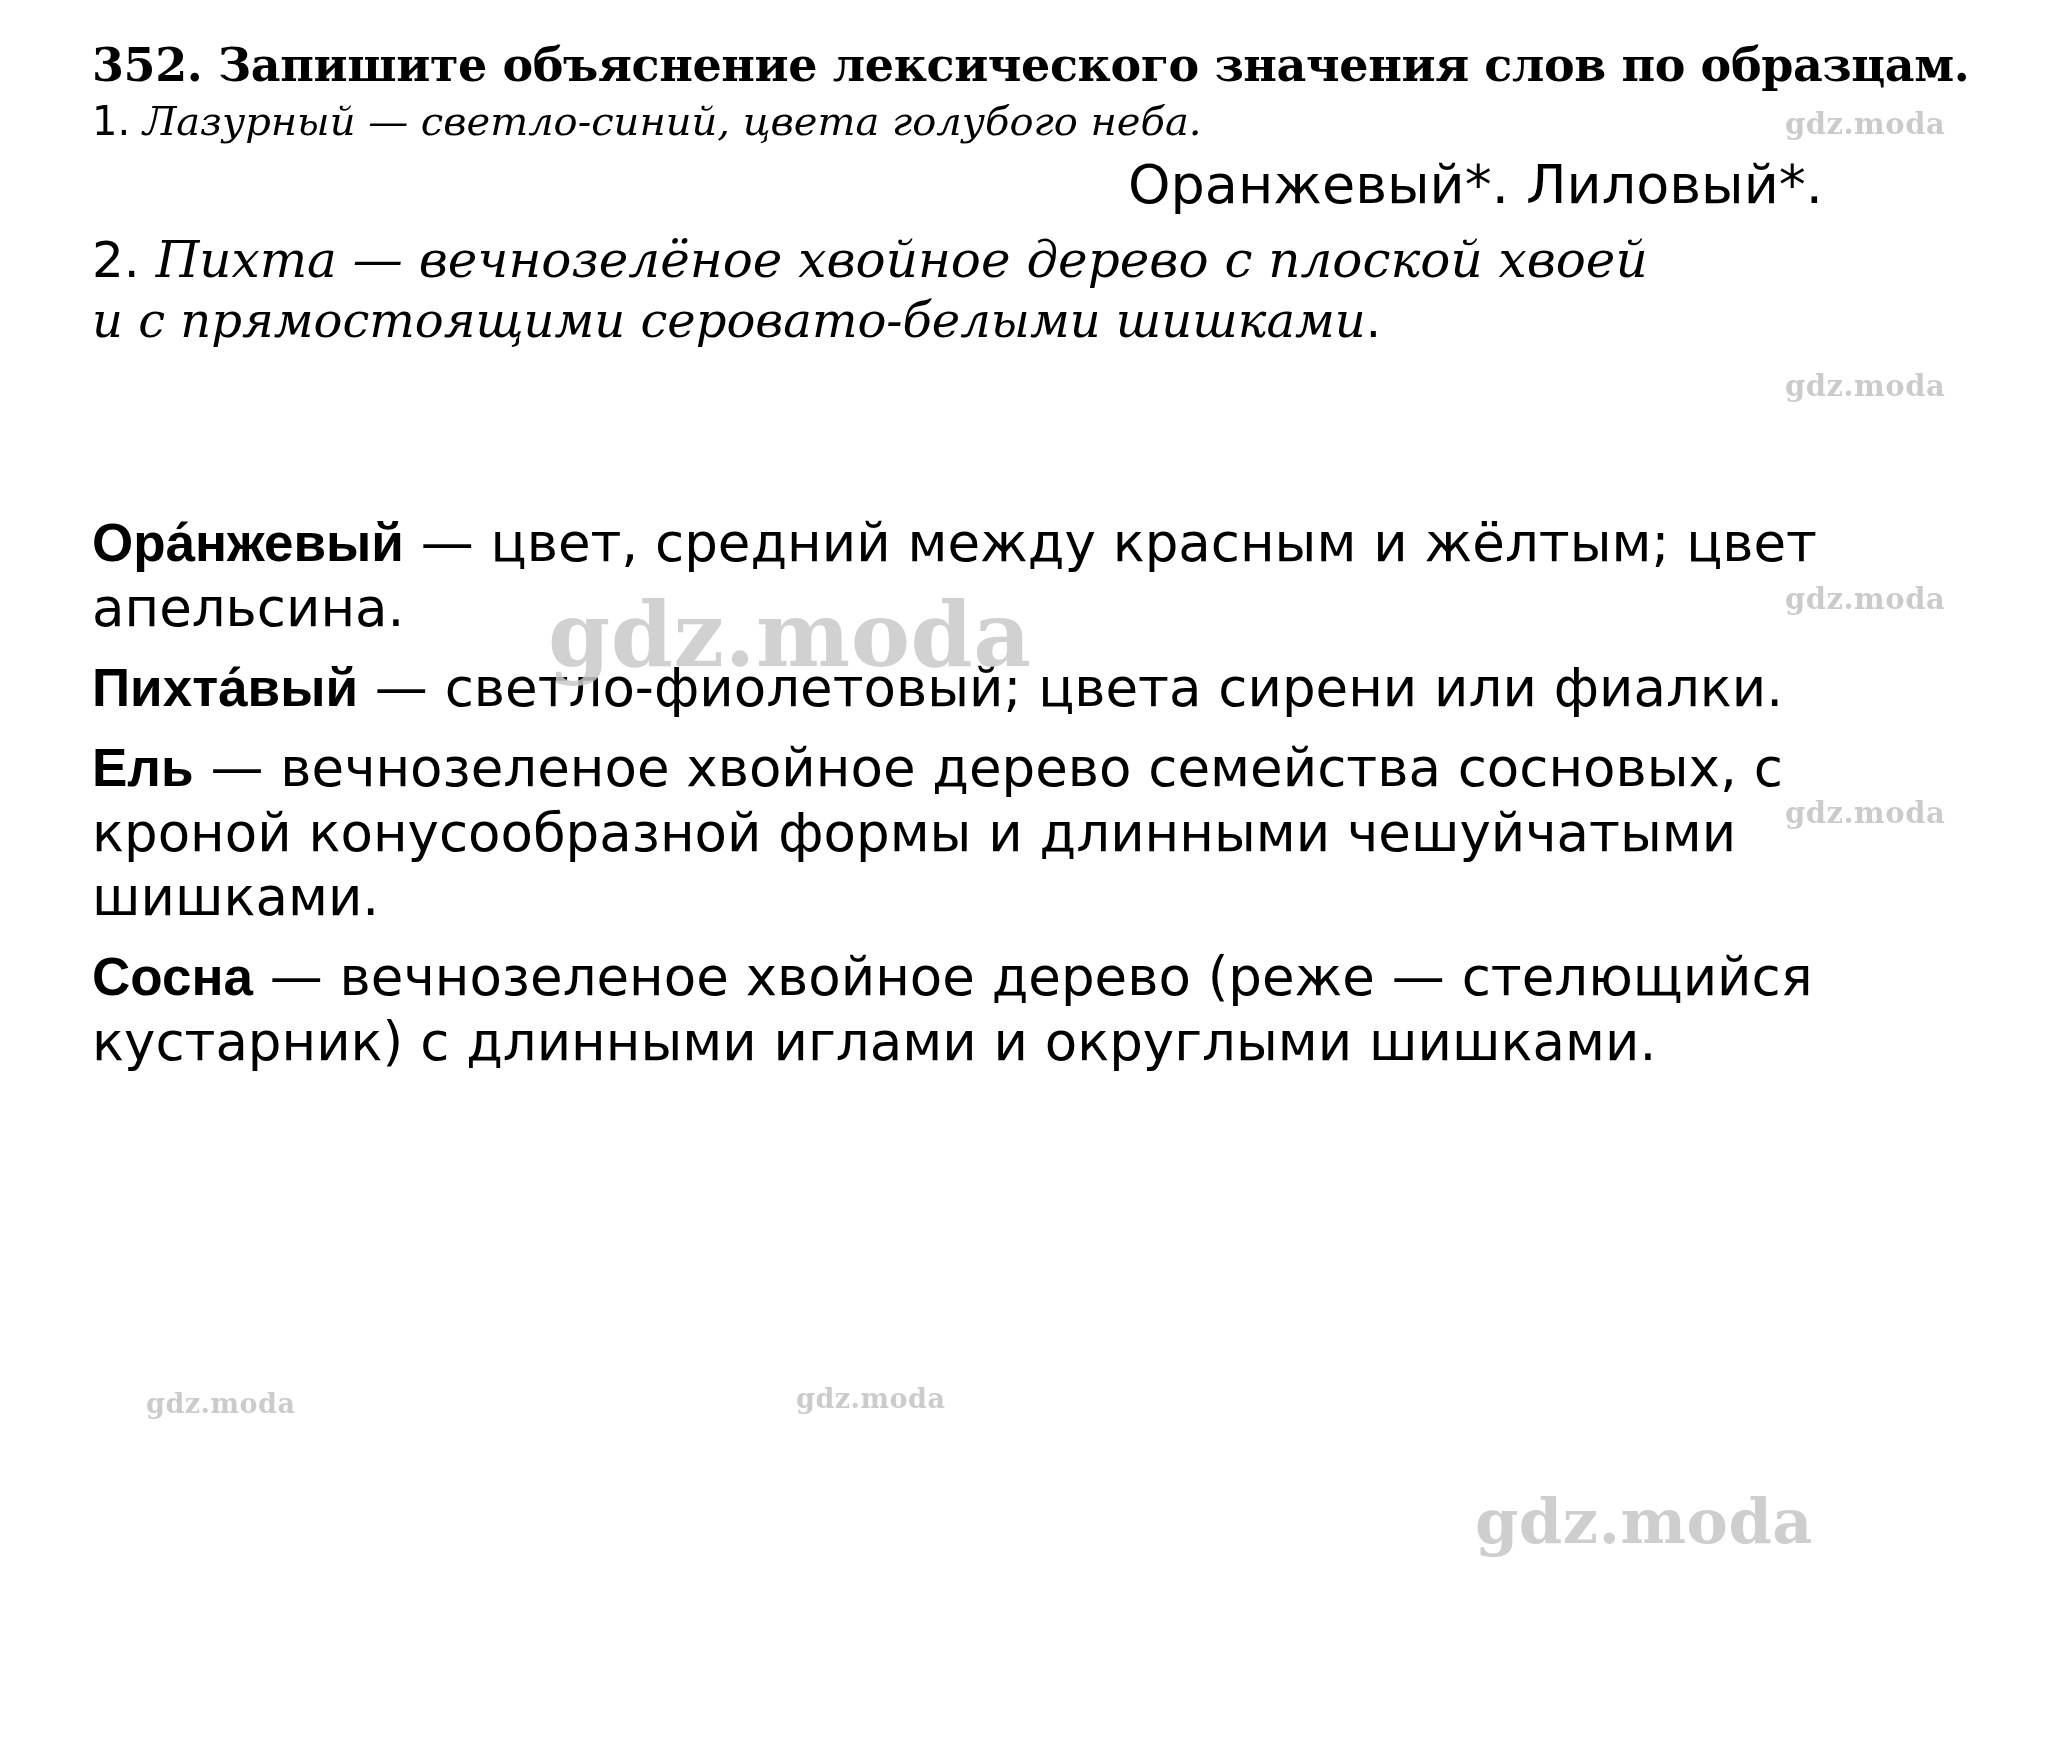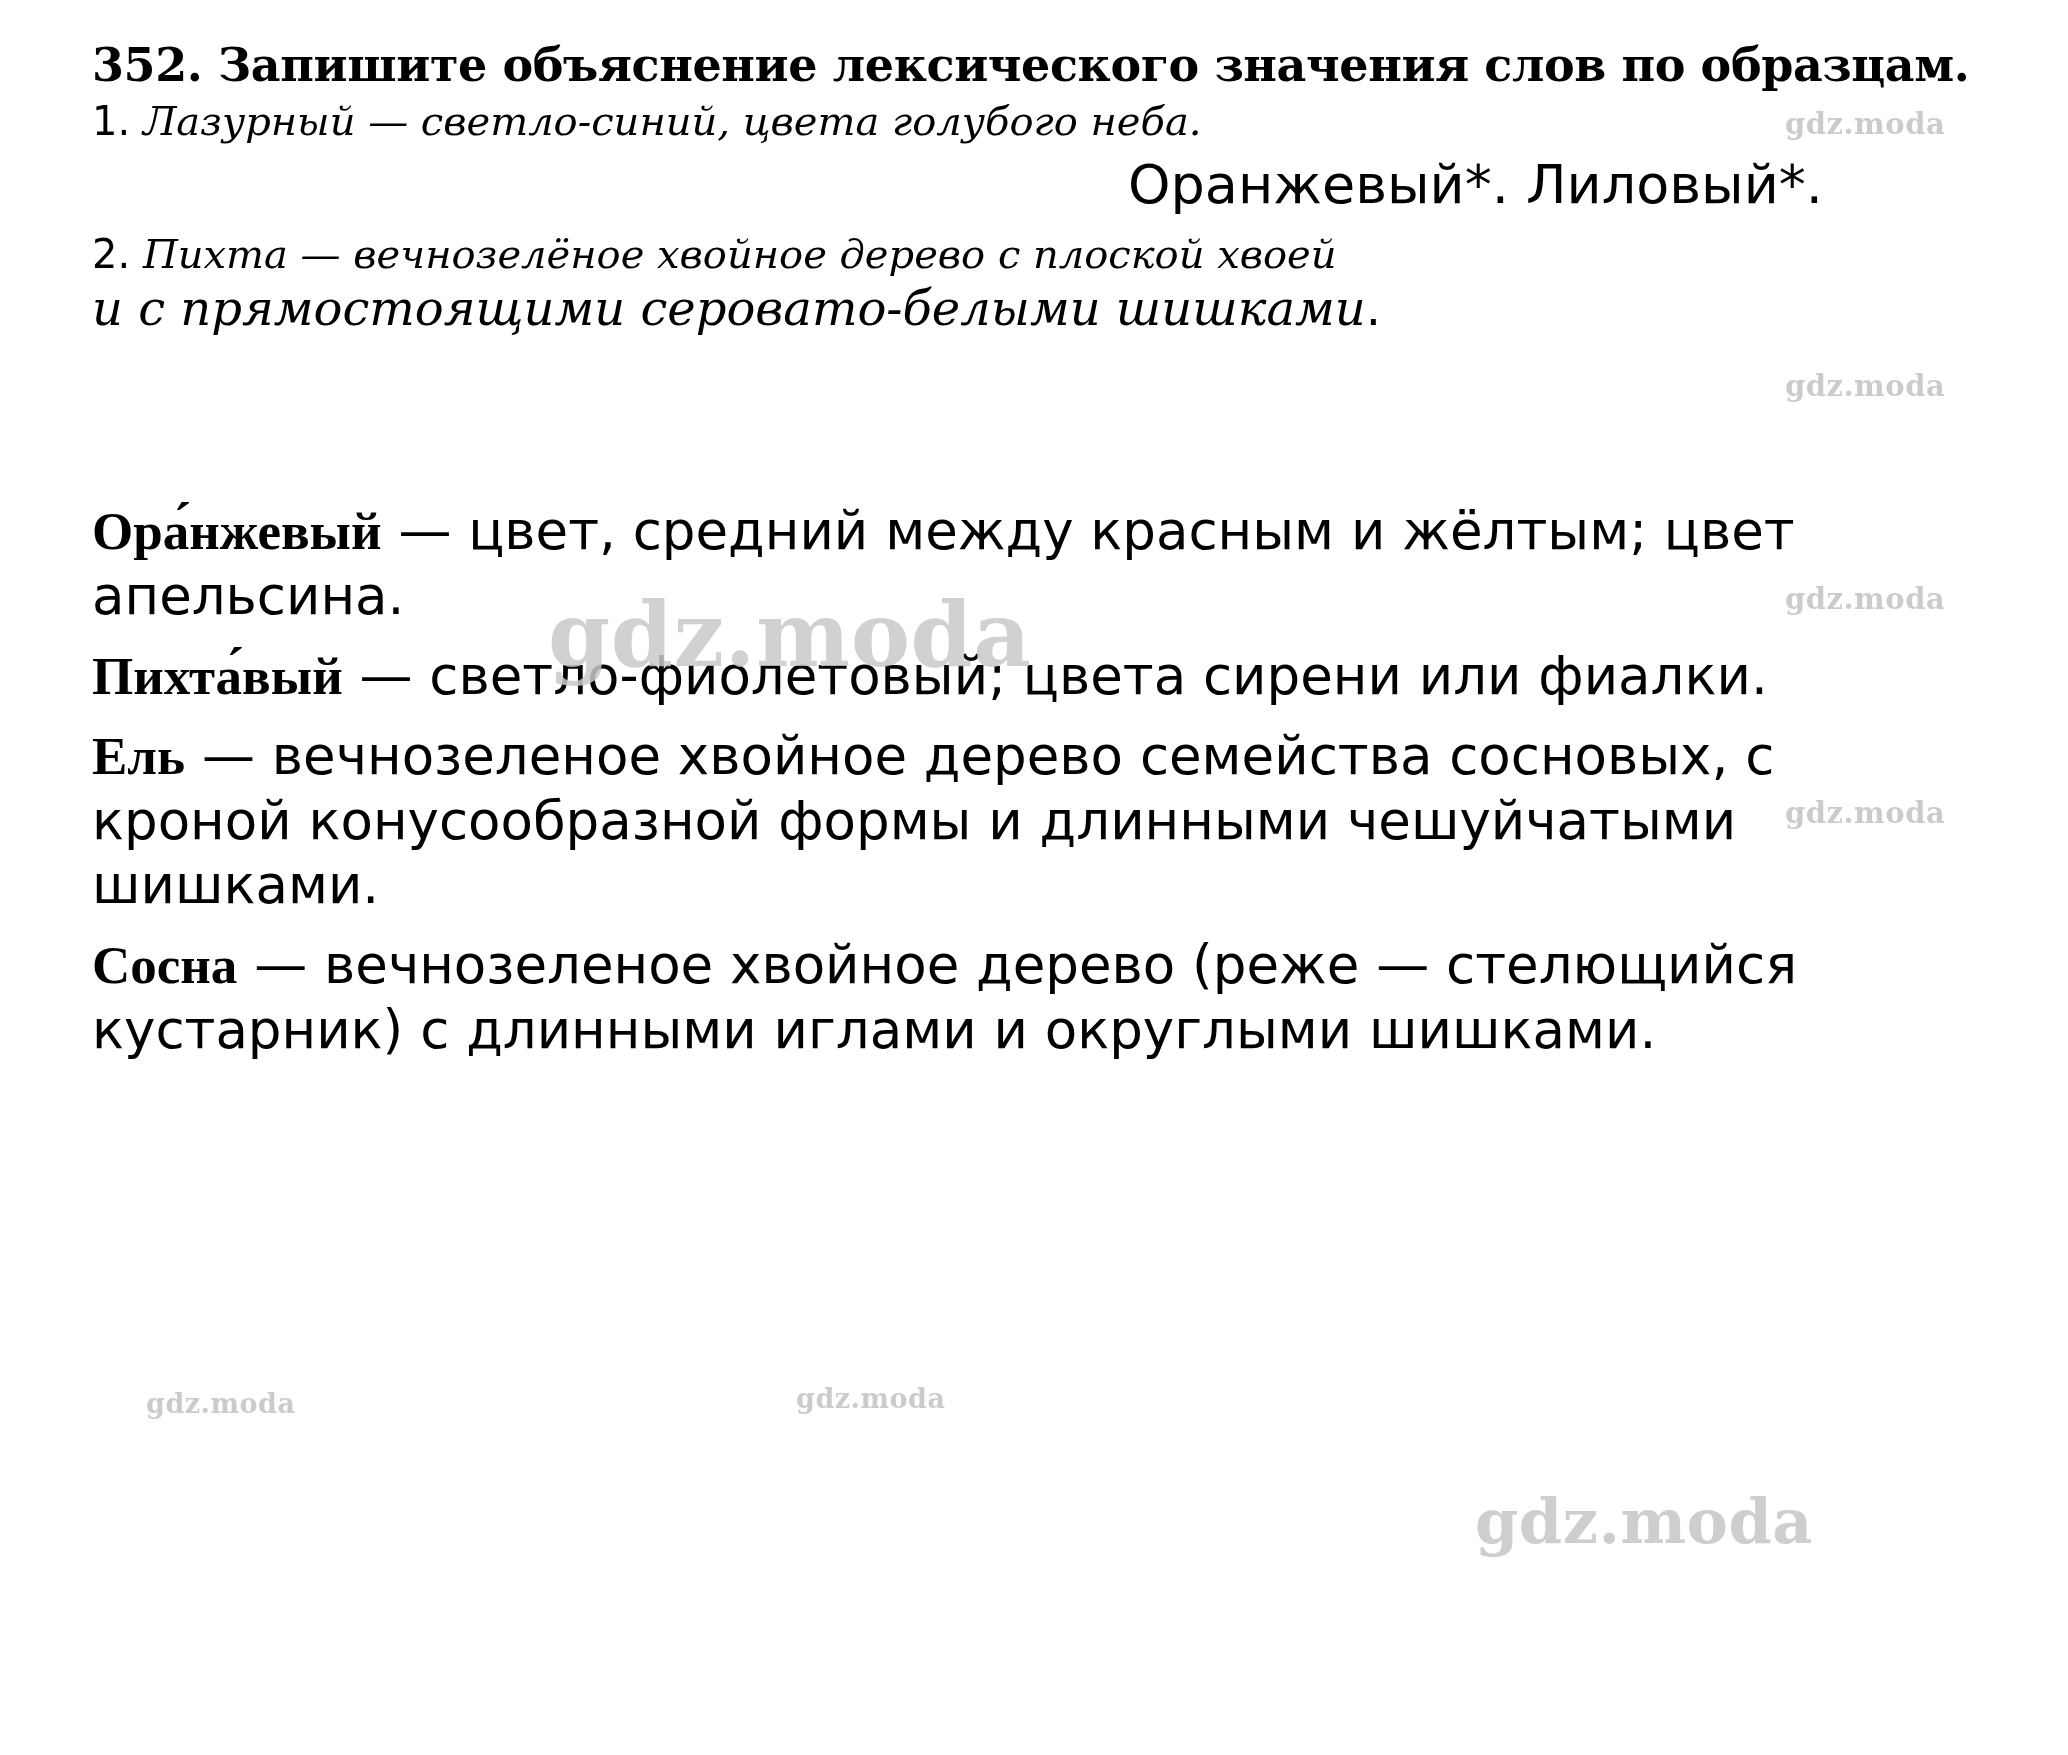--- a/index.html
+++ b/index.html
@@ -38,21 +38,21 @@
   }
   .serif-italic {
     font-family: "DejaVu Serif", serif;
     font-style: italic;
   }
   .num-serif {
     font-family: "DejaVu Sans", sans-serif;
     font-style: normal;
   }
   .item2-line1 {
-    font-size: 40px;
+    font-size: 50px;
     line-height: 1.2;
     margin-top: 13.6px;
     white-space: nowrap;
   }
   .item2-line2 {
     font-family: "DejaVu Serif", serif;
     font-style: italic;
     font-size: 48px;
     line-height: 1.2;
     margin-top: 1.9px;
@@ -68,21 +68,21 @@
   .gap-block {
     height: 146px;
   }
   .def-block {
     font-size: 53px;
     line-height: 1.22;
     margin-top: 15.5px;
     max-width: 1824px;
   }
   .def-term {
-    font-family: Liberation Serif, serif;
+    font-family: Liberation Sans, sans-serif;
     font-weight: bold;
   }
   .wm {
     position: absolute;
     font-family: "DejaVu Serif", serif;
     font-weight: bold;
     color: #b8b8b8;
     opacity: 0.72;
     pointer-events: none;
     letter-spacing: 0.5px;

